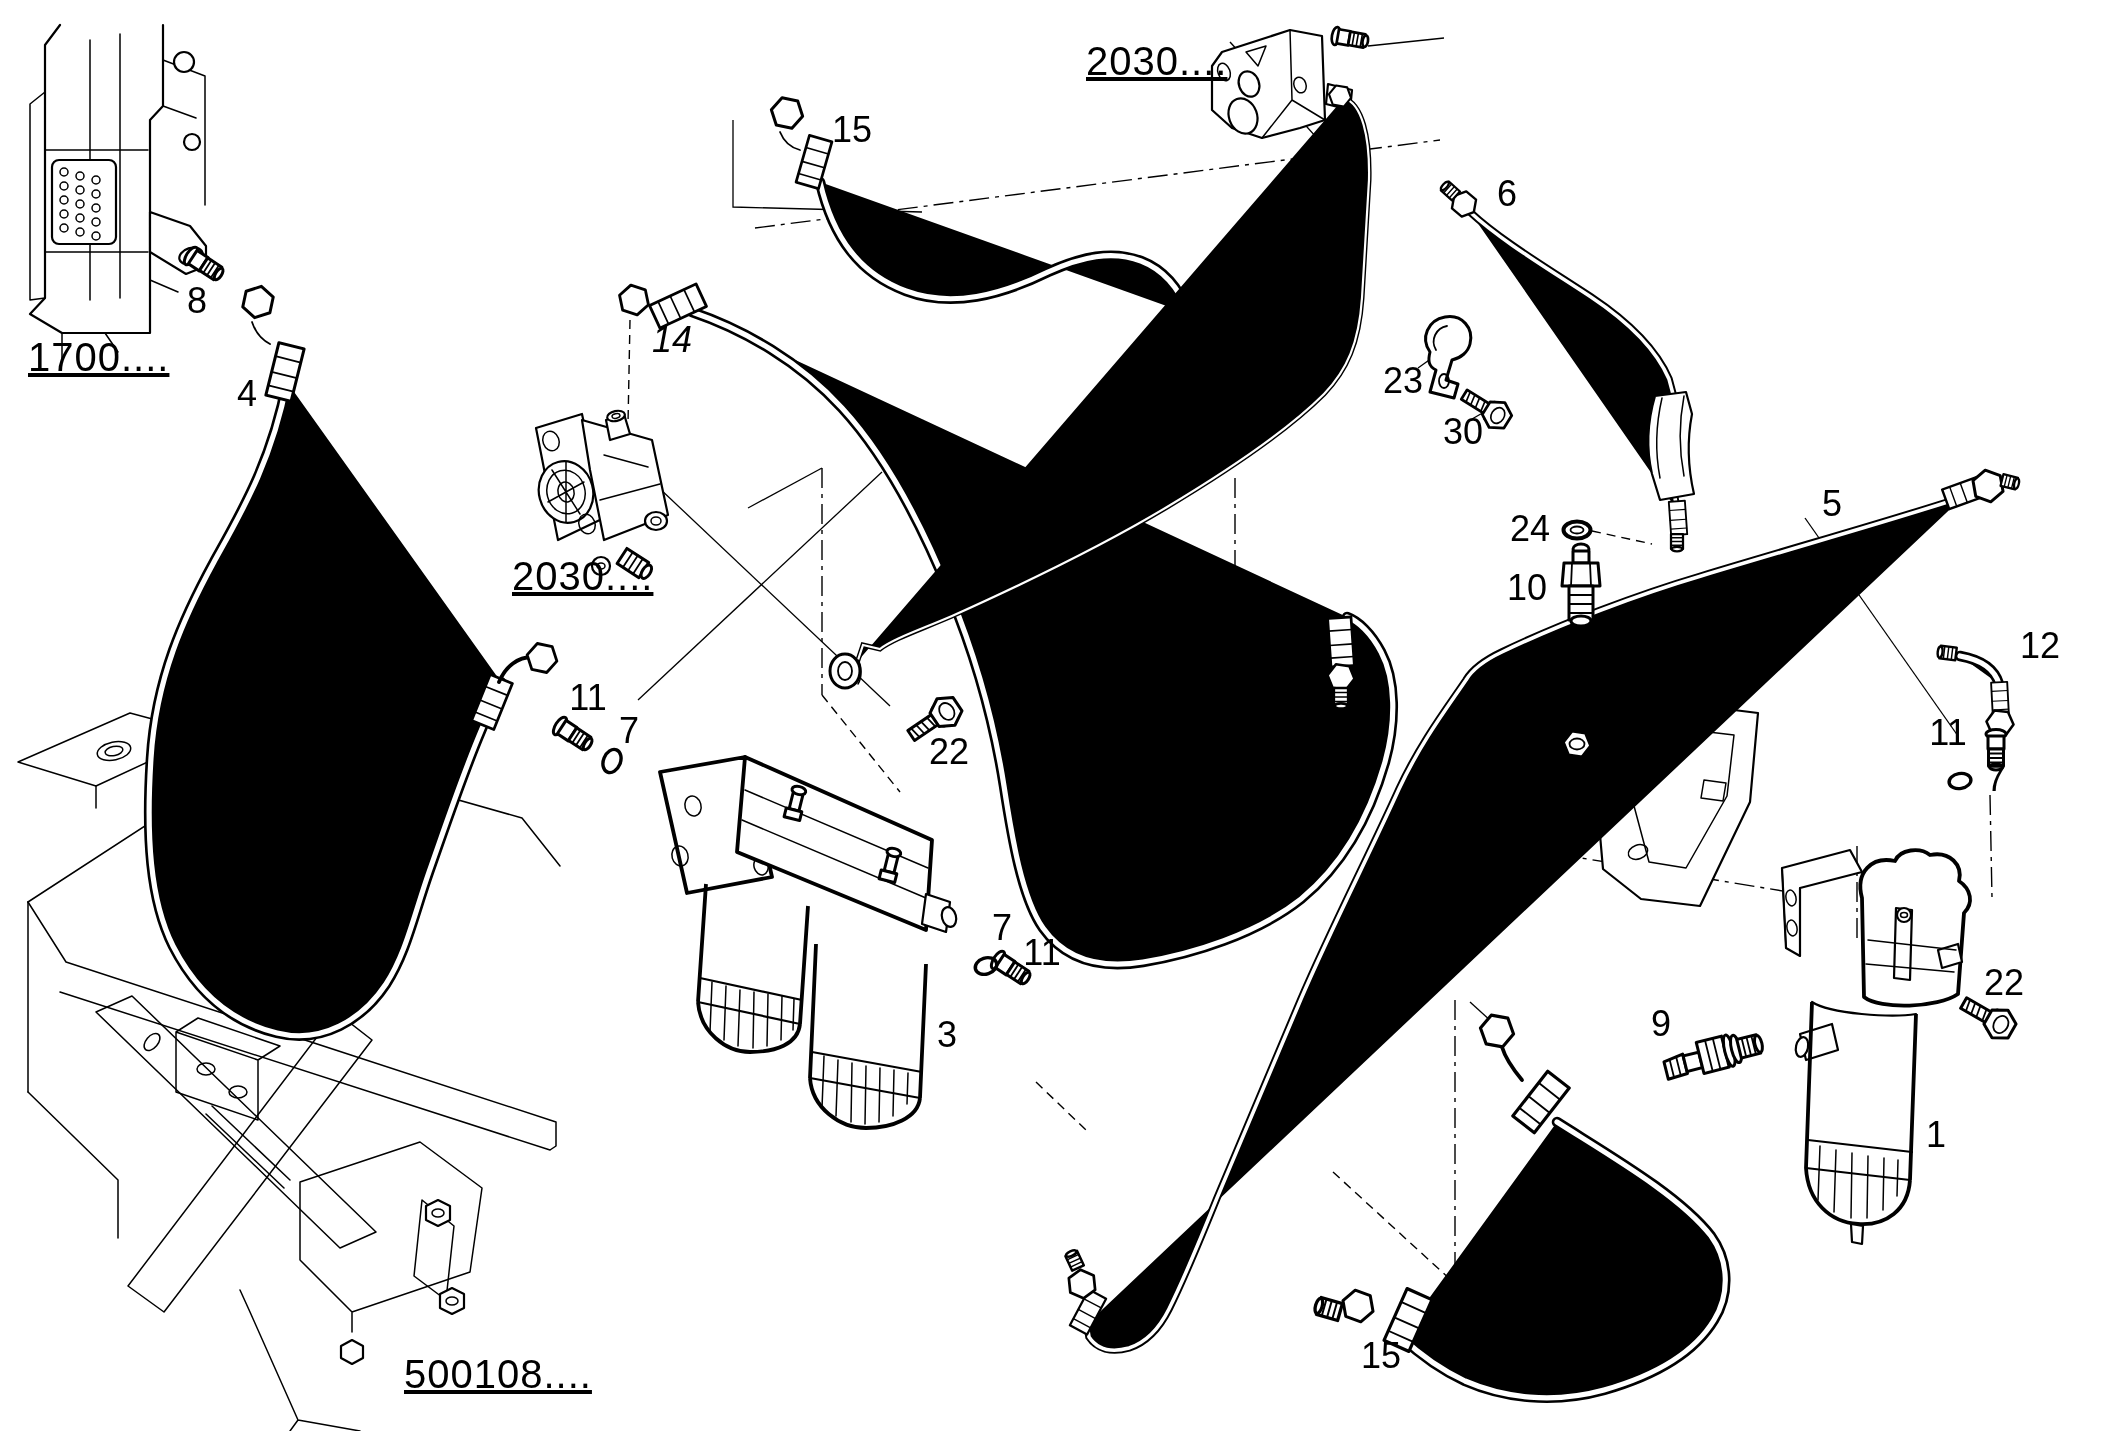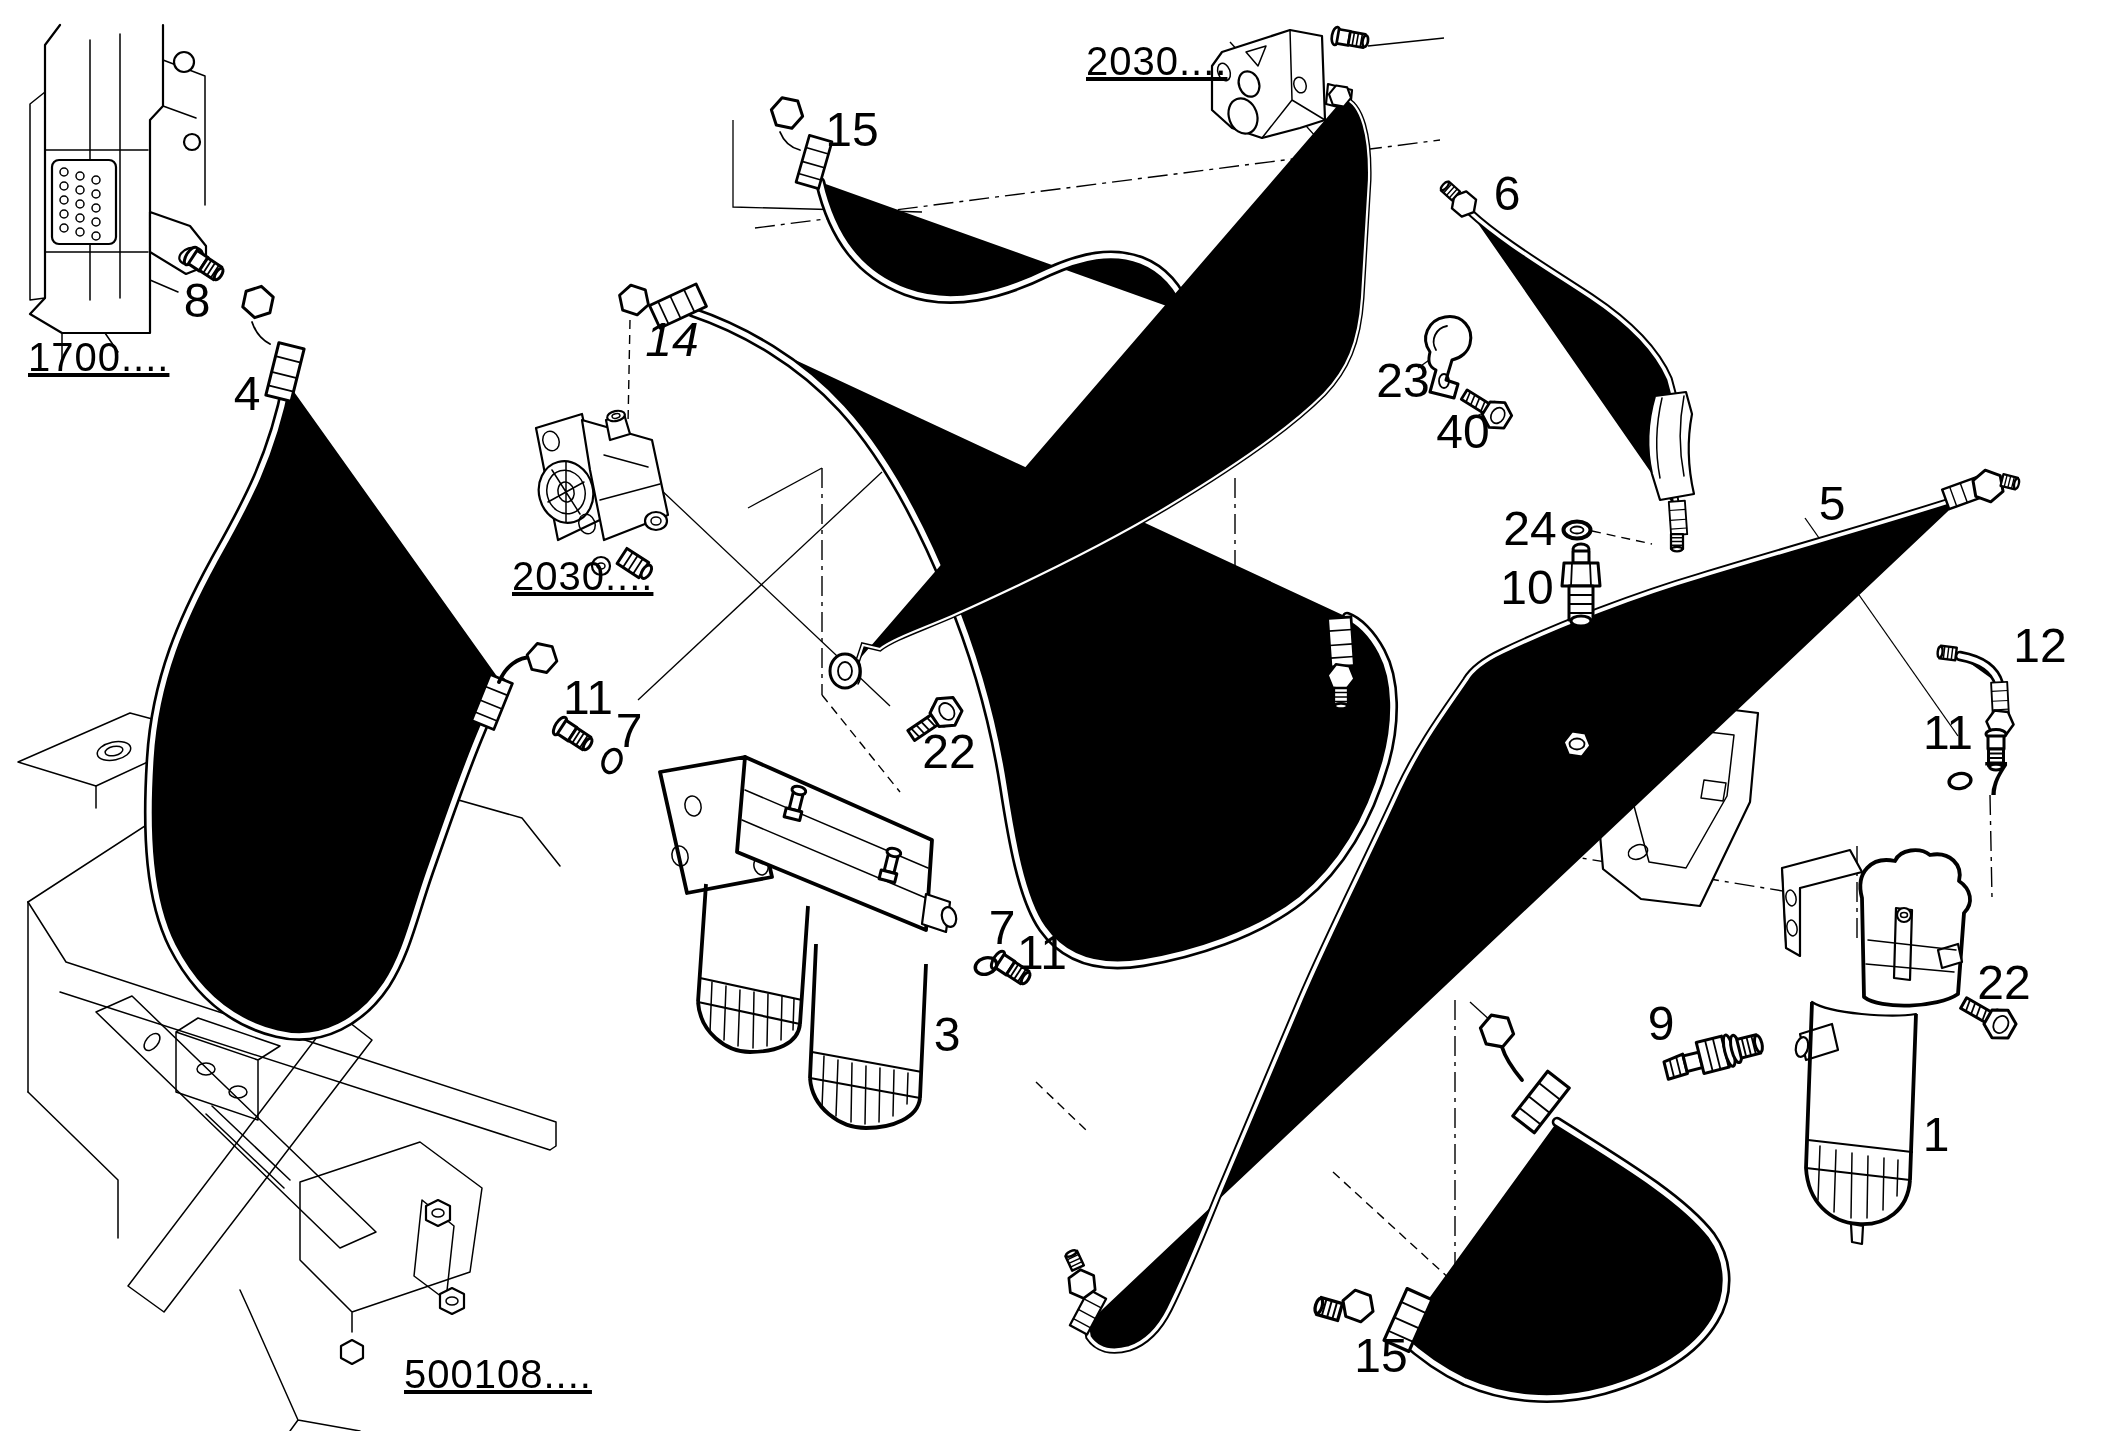--- a/index.html
+++ b/index.html
@@ -20,21 +20,21 @@
   .tube-i{stroke:#fff;stroke-width:5.2;fill:none;stroke-linecap:round;}
   .pipe-o{stroke:#000;stroke-width:7.5;fill:none;stroke-linecap:round;}
   .pipe-i{stroke:#fff;stroke-width:3.6;fill:none;stroke-linecap:round;}
   .tpipe-o{stroke:#000;stroke-width:5;fill:none;stroke-linecap:round;}
   .tpipe-i{stroke:#fff;stroke-width:2.2;fill:none;stroke-linecap:round;}
   .phantom{stroke:#000;stroke-width:1.4;fill:none;stroke-dasharray:20 6 4 6;}
   .dash{stroke:#000;stroke-width:1.4;fill:none;stroke-dasharray:9 6;}
   .lead{stroke:#000;stroke-width:1.3;fill:none;}
   .callout{
     position:absolute;transform:translate(-50%,-50%);
-    font-size:48px;color:#000;white-space:nowrap;line-height:1;
+    font-size:36px;color:#000;white-space:nowrap;line-height:1;
   }
   .refcode{
     position:absolute;transform:translate(0,-50%);
     font-size:40px;color:#000;white-space:nowrap;line-height:1;letter-spacing:1px;text-decoration:underline;
   }
 </style>
 </head>
 <body>
 
 <div class="stage">
@@ -418,21 +418,21 @@
       <span class="callout" style="left: 197px; top: 301px;">8</span>
       <span class="callout" style="left: 1661px; top: 1024px;">9</span>
       <span class="callout" style="left: 1527px; top: 588px; text-align: right;">10</span>
       <span class="callout" style="left: 588px; top: 698px;">11</span>
       <span class="callout" style="left: 1042px; top: 953px;">11</span>
       <span class="callout" style="left: 1948px; top: 733px;">11</span>
       <span class="callout" style="left: 2040px; top: 646px;">12</span>
       <span class="callout" style="left: 1381px; top: 1356px;">15</span>
       <span class="callout" style="left: 672px; top: 340px; font-style: italic;">14</span>
       <span class="callout" style="left: 852px; top: 130px;">15</span>
-      <span class="callout" style="left: 1463px; top: 432px;">40</span>
+      <span class="callout" style="left: 1463px; top: 432px;">30</span>
       <span class="callout" style="left: 1512px; top: 731px;">21</span>
       <span class="callout" style="left: 949px; top: 752px;">22</span>
       <span class="callout" style="left: 2004px; top: 983px;">22</span>
       <span class="callout" style="left: 1403px; top: 381px;">23</span>
       <span class="callout" style="left: 1530px; top: 529px;">24</span>
       <span class="refcode" style="left: 28px; top: 357px;">1700....</span>
       <span class="refcode" style="left: 1086px; top: 61px;">2030....</span>
       <span class="refcode" style="left: 512px; top: 576px;">2030....</span>
       <span class="refcode" style="left: 404px; top: 1374px;">500108....</span>
     </div>

